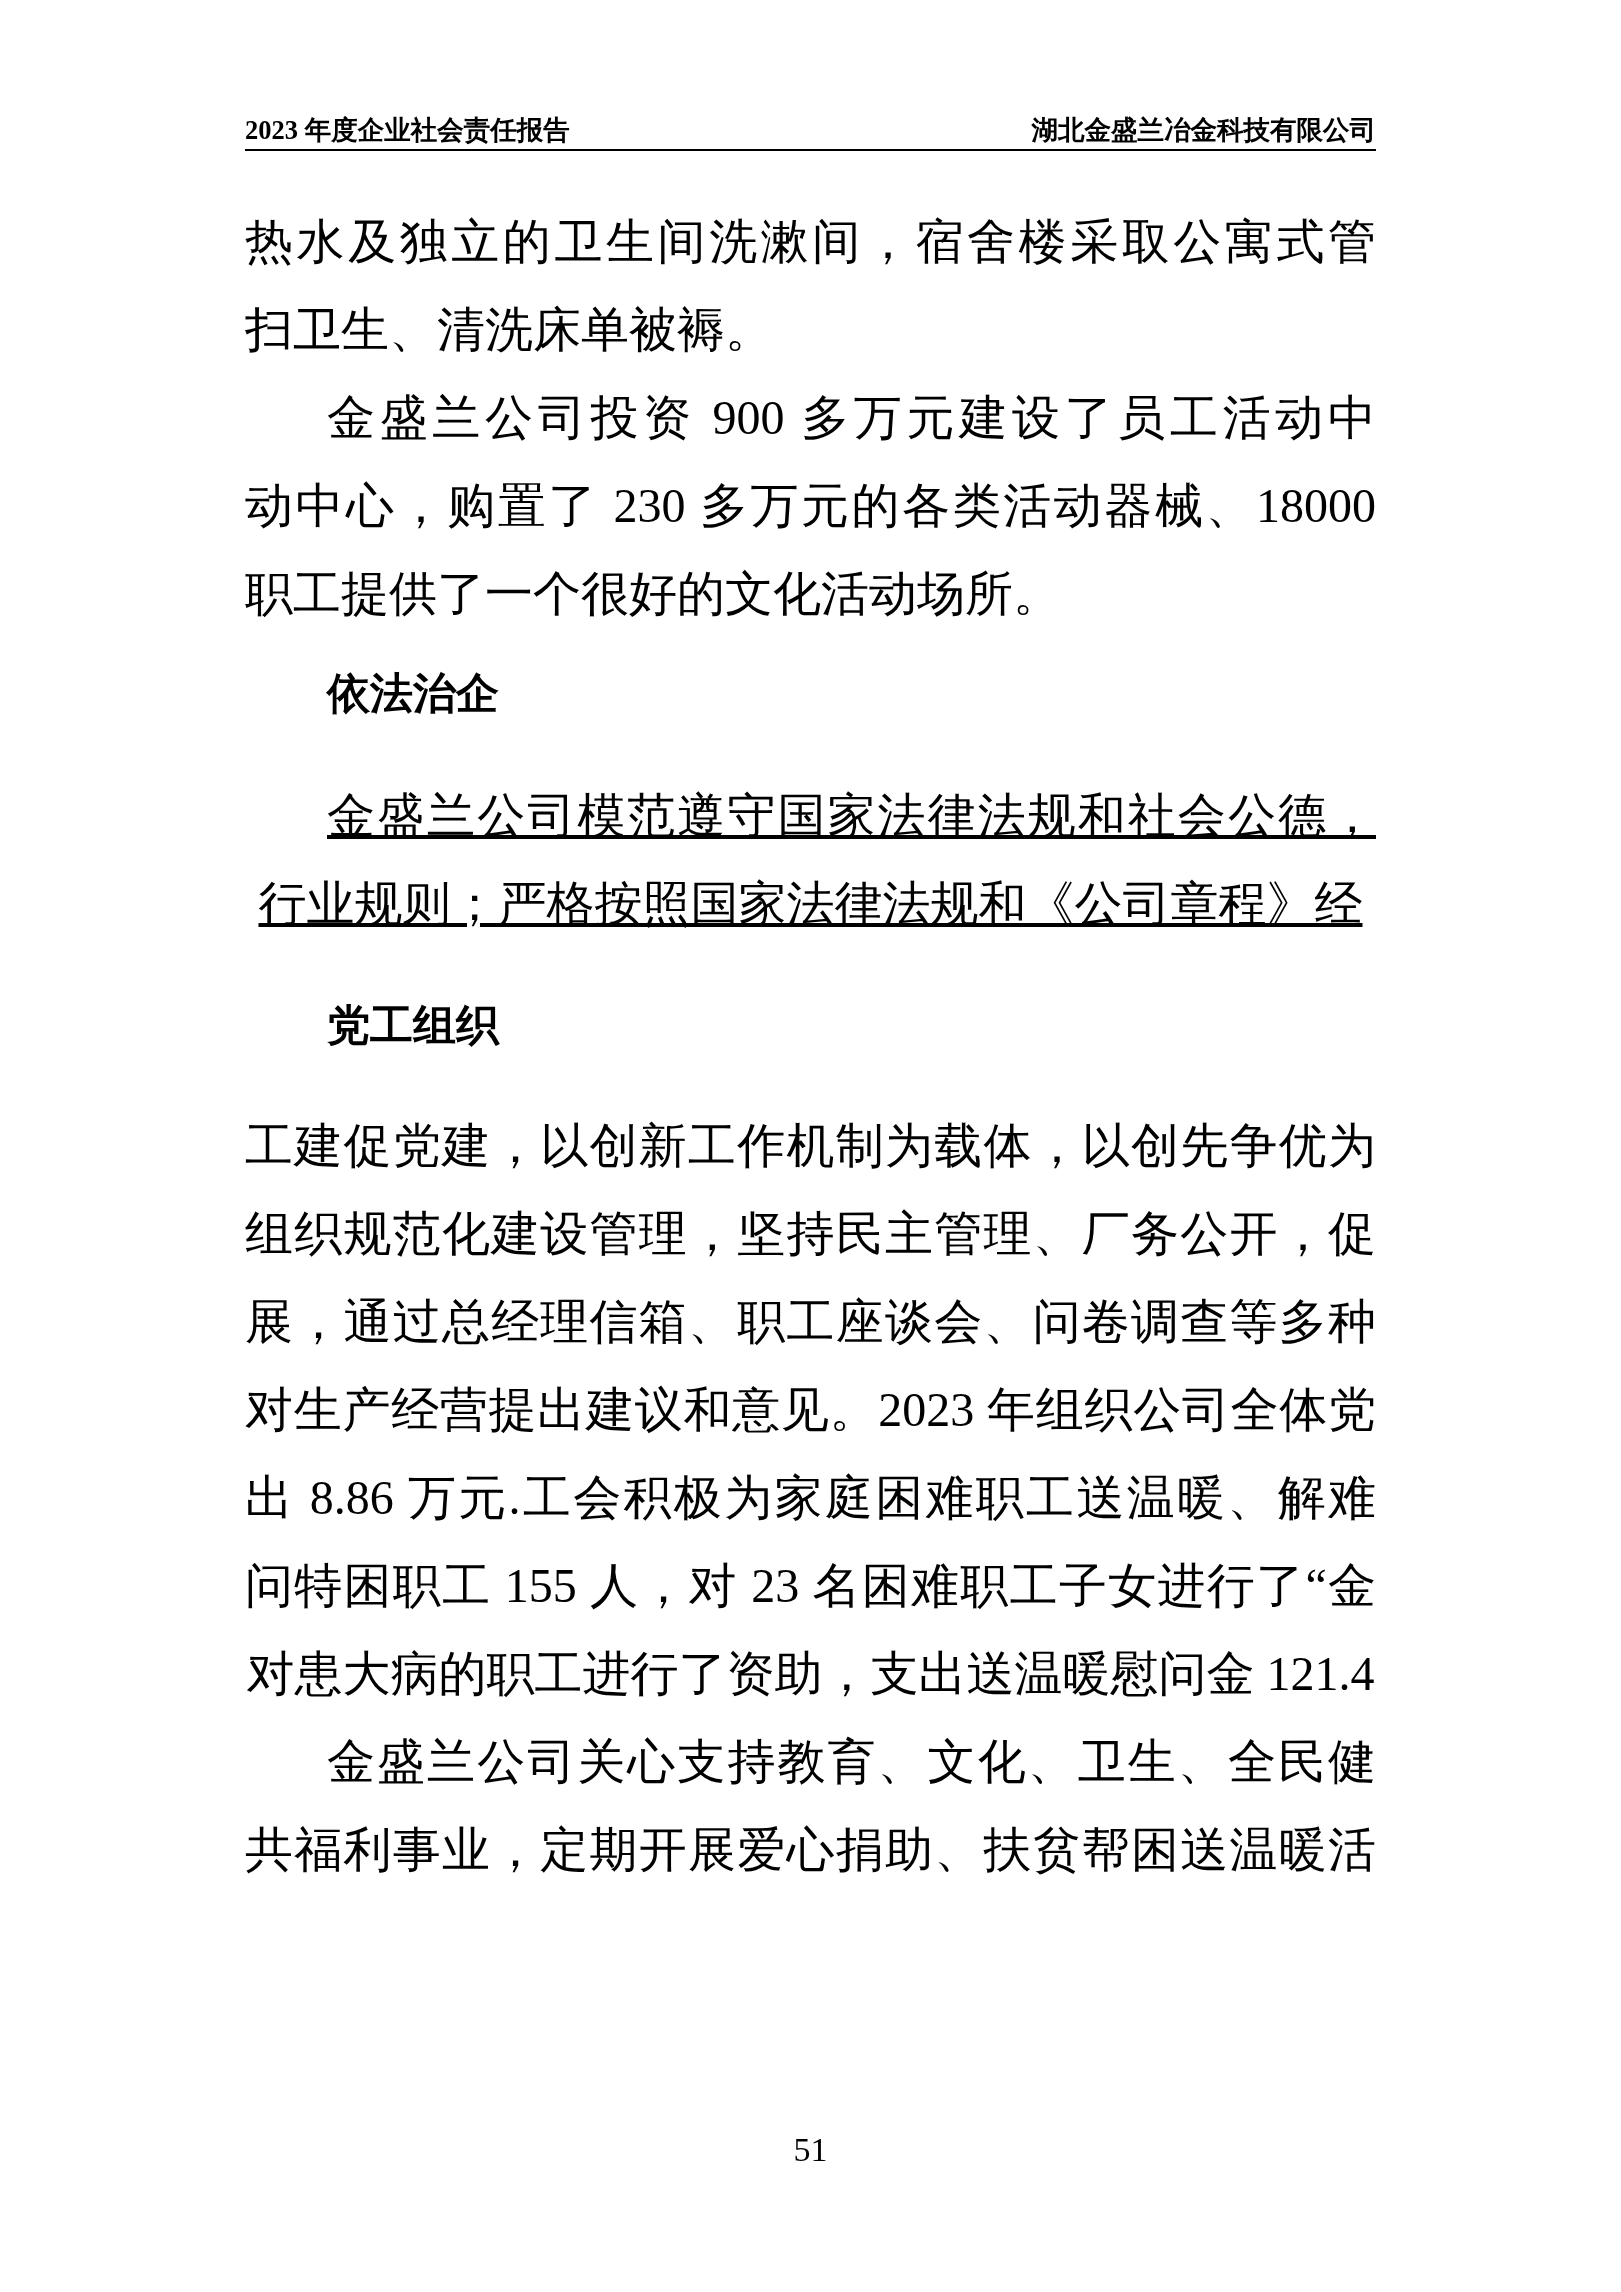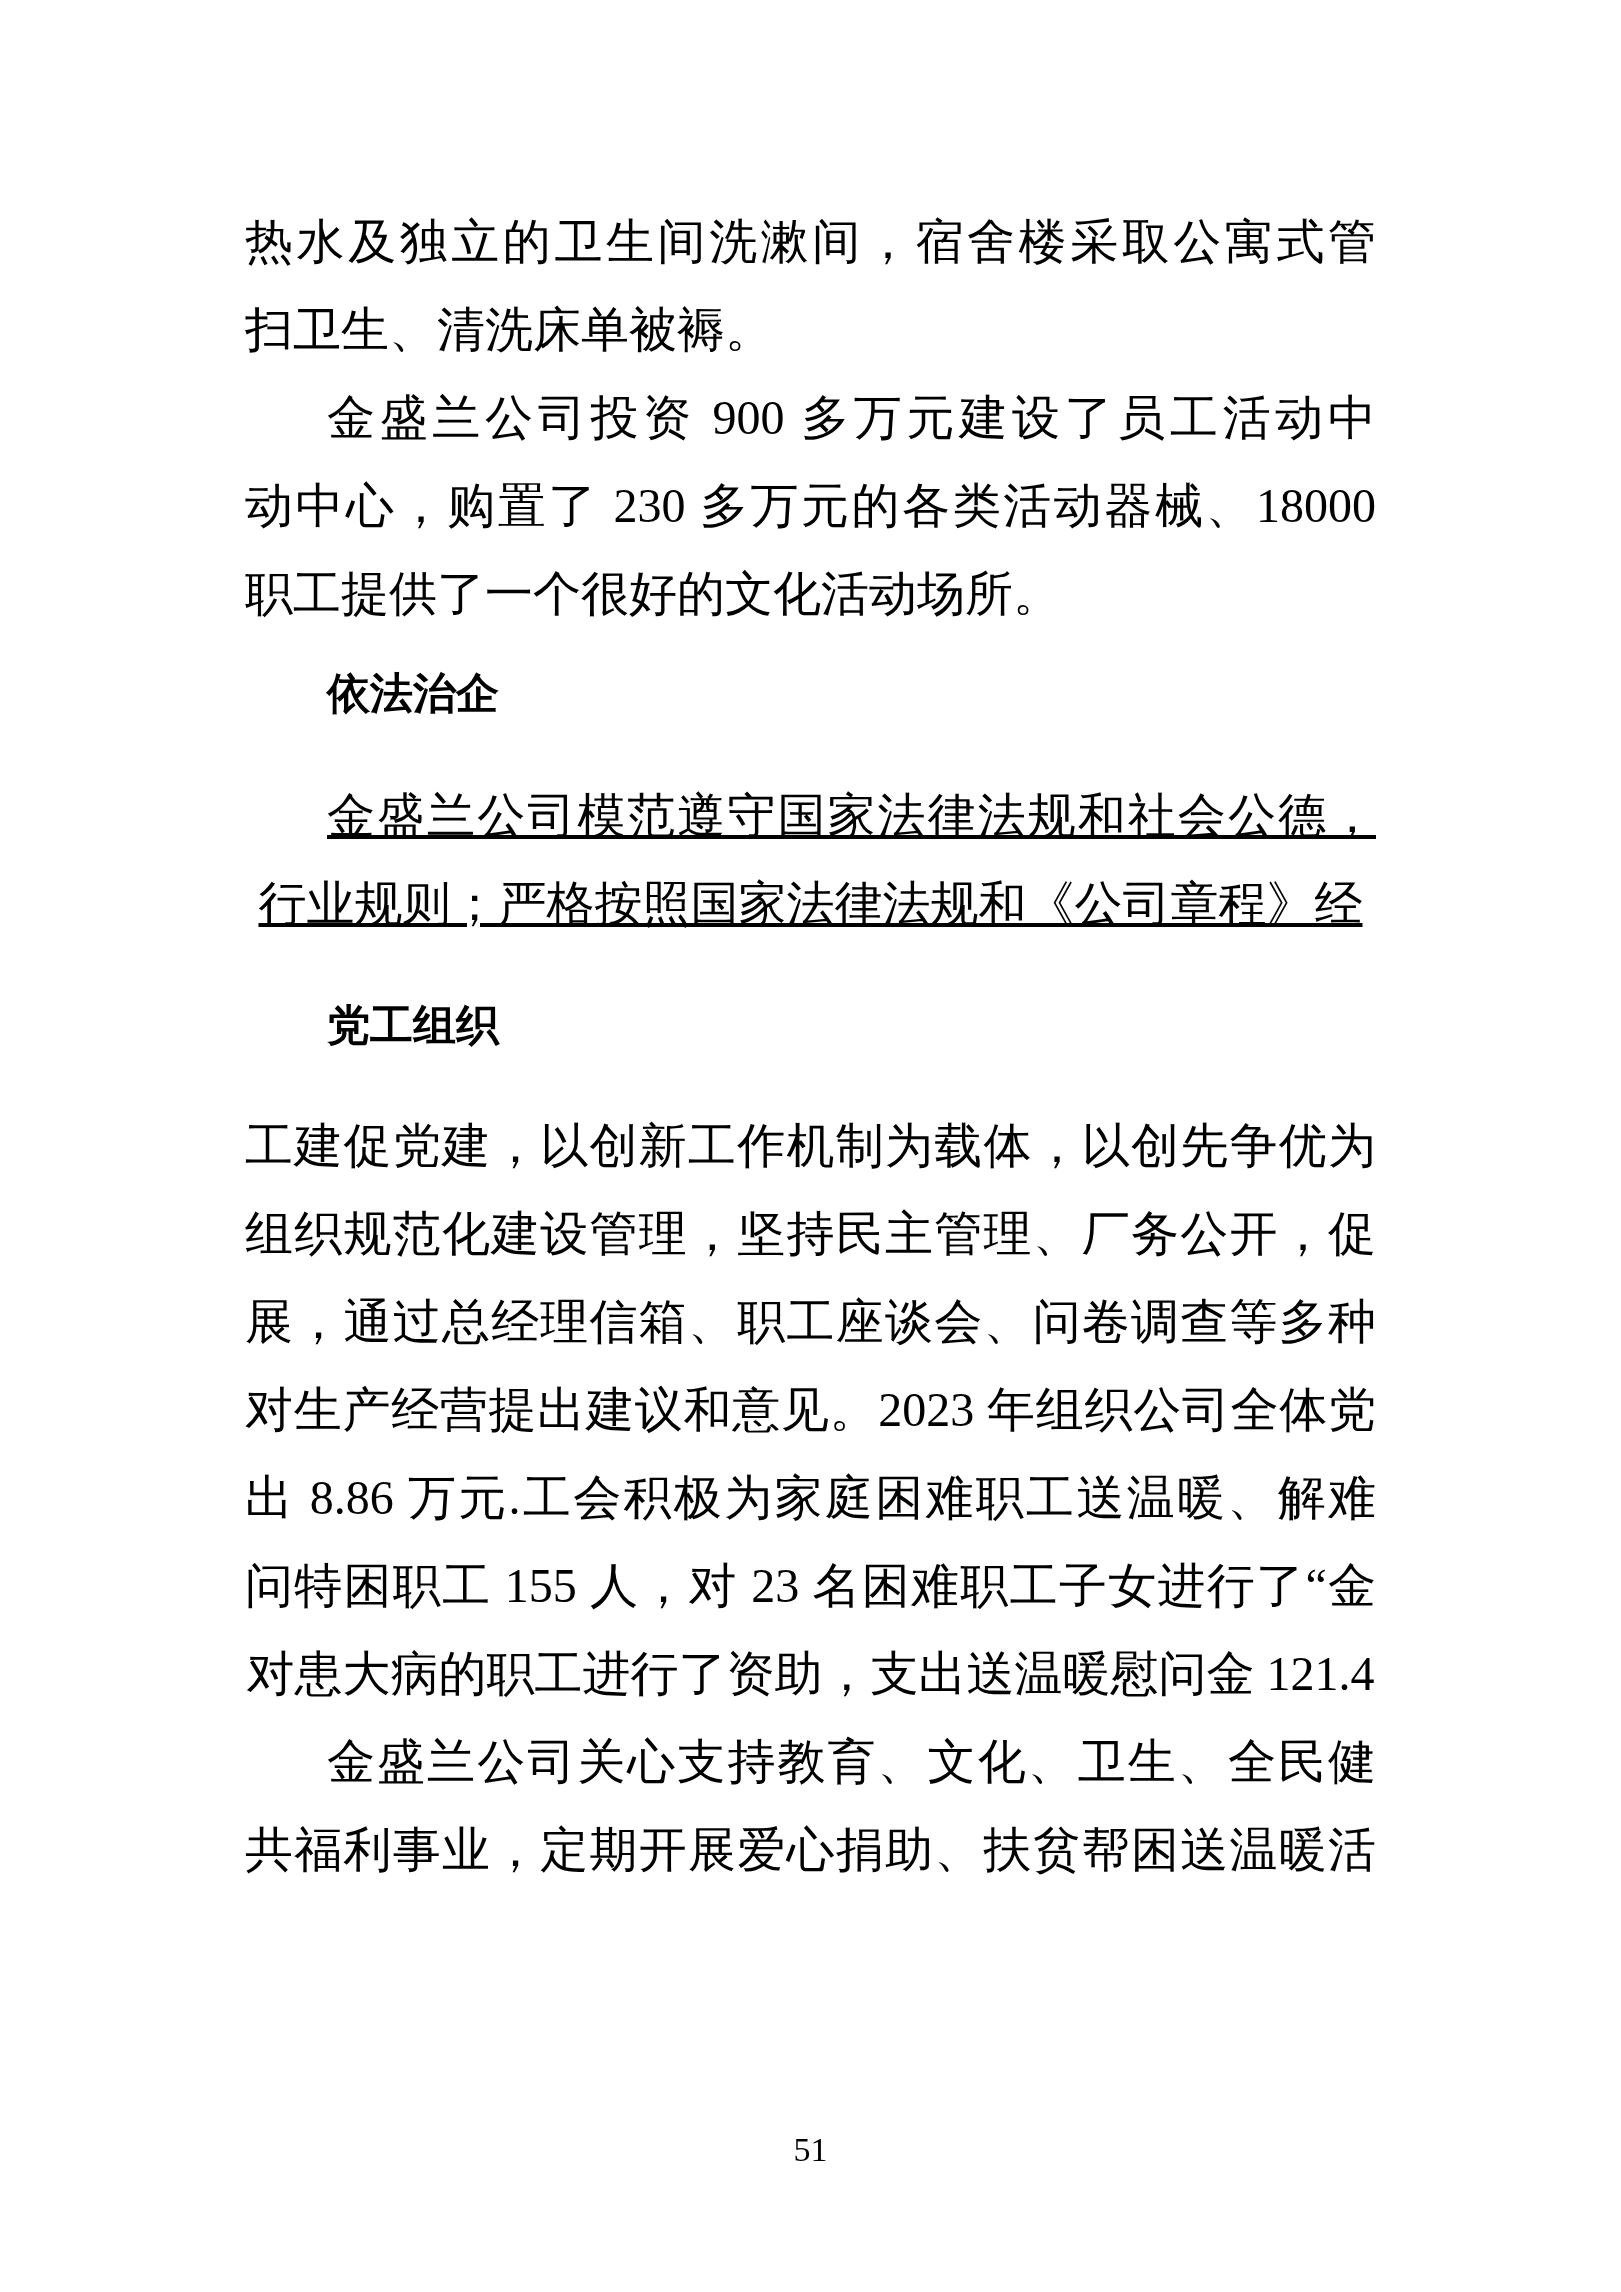--- a/index.html
+++ b/index.html
@@ -76,20 +76,24 @@
     text-align: center;
     font-size: 34px;
     line-height: 29px;
   }
 </style>
 </head>
 <body>
 
 <div class="page">
 
+  <header class="page-header">
+    <span>2023 年度企业社会责任报告</span>
+    <span>湖北金盛兰冶金科技有限公司</span>
+  </header>
 
   <main class="doc-body">
 
     <section class="para">
       <div class="line">热水及独立的卫生间洗漱间，宿舍楼采取公寓式管理，每天有专人打</div>
       <div class="line para-end">扫卫生、清洗床单被褥。</div>
     </section>
 
     <section class="para">
       <div class="line indent">金盛兰公司投资 900 多万元建设了员工活动中心，建设了篮球</div>

